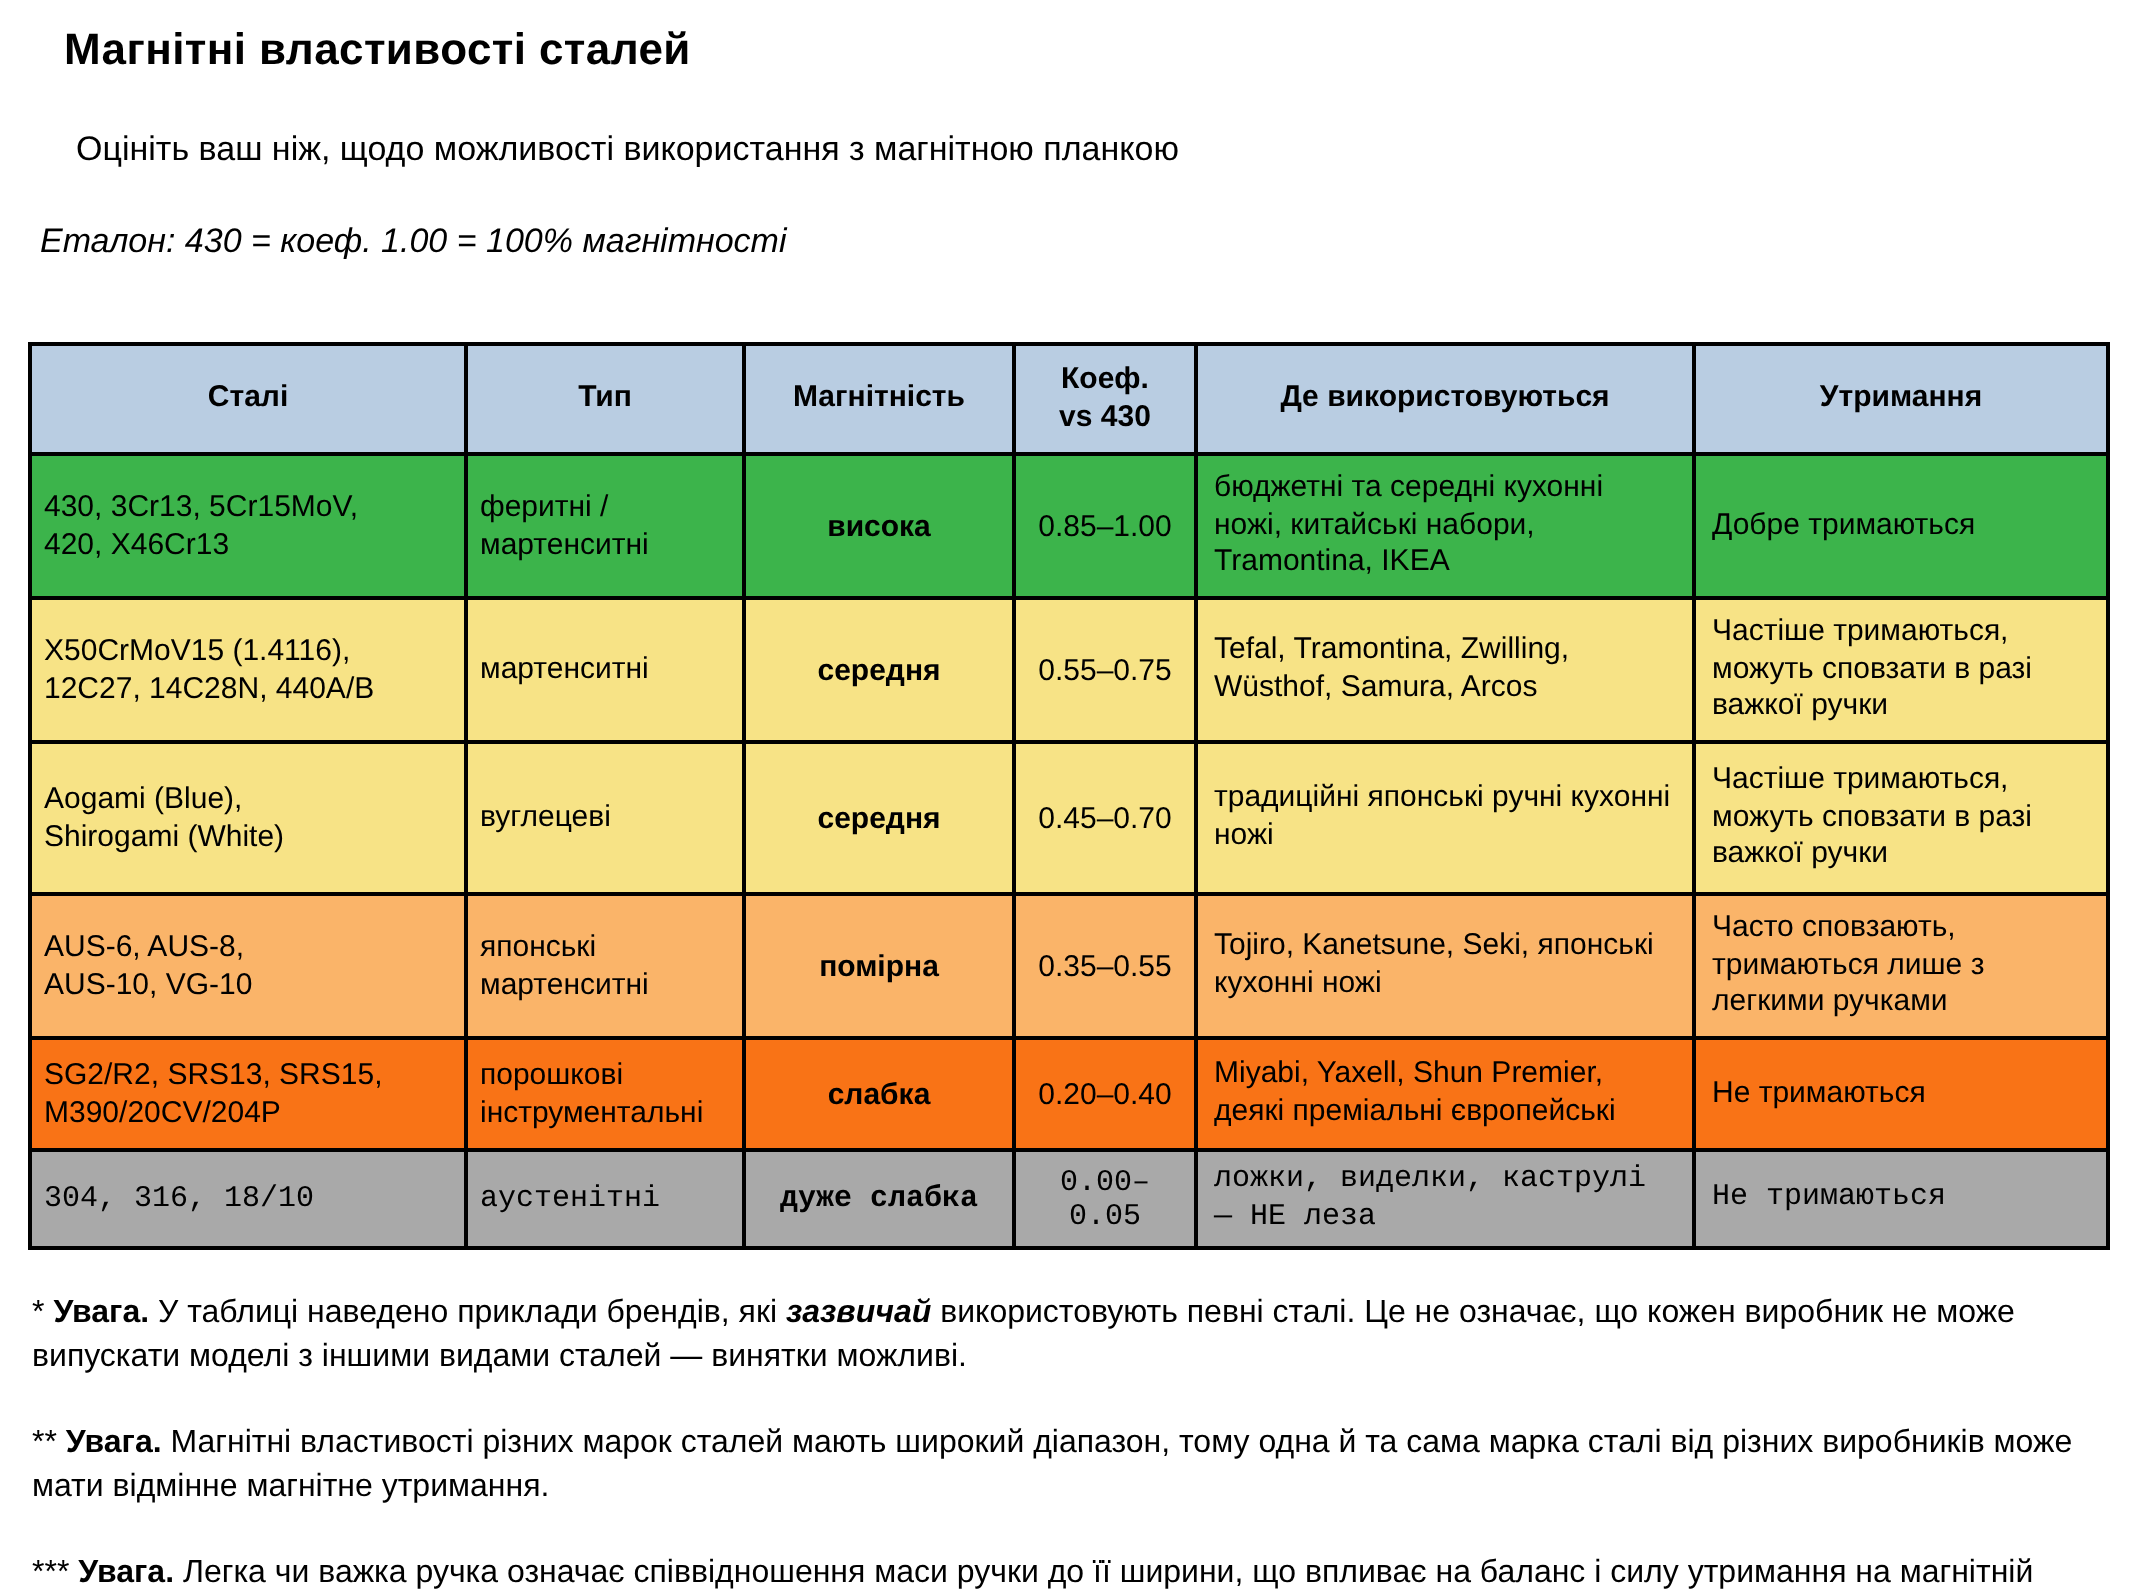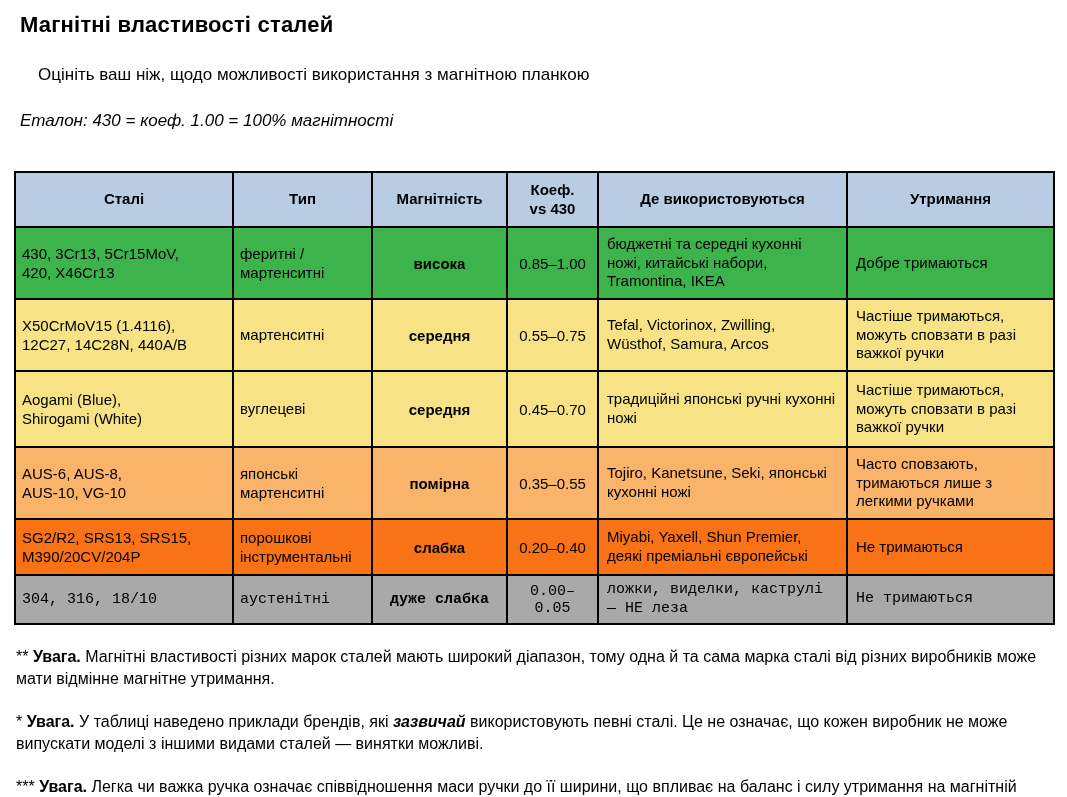--- a/index.html
+++ b/index.html
@@ -9,21 +9,21 @@
     width: 1067px;
     height: 797px;
     font-family: "Liberation Sans", sans-serif;
     color: #000;
     overflow: hidden;
   }
   .page { padding: 0 14px; }
   .title {
     font-size: 22px;
     font-weight: bold;
-    margin: 12px 0 0 6px;
+    margin: 12px 0 0 18px;
     letter-spacing: 0.2px;
   }
   .subtitle {
     font-size: 17px;
     margin: 27px 0 0 24px;
   }
   .etalon {
     font-size: 17px;
     margin: 26px 0 40px 6px;
     font-style: italic;
@@ -105,21 +105,21 @@
         <td class="c-coef">0.85–1.00</td>
         <td class="c-usage">бюджетні та середні кухонні ножі, китайські набори, Tramontina, IKEA</td>
         <td class="c-retention">Добре тримаються</td>
       </tr>
       <tr class="r2" style="background-color: rgb(247, 227, 134);">
         <td class="c-steels">X50CrMoV15 (1.4116),
 12C27, 14C28N, 440A/B</td>
         <td class="c-type">мартенситні</td>
         <td class="c-magnet">середня</td>
         <td class="c-coef">0.55–0.75</td>
-        <td class="c-usage">Tefal, Victorinox, Zwilling, Wüsthof, Samura, Arcos</td>
+        <td class="c-usage">Tefal, Tramontina, Zwilling, Wüsthof, Samura, Arcos</td>
         <td class="c-retention">Частіше тримаються, можуть сповзати в разі важкої ручки</td>
       </tr>
       <tr class="r3" style="background-color: rgb(247, 227, 134);">
         <td class="c-steels">Aogami (Blue),
 Shirogami (White)</td>
         <td class="c-type">вуглецеві</td>
         <td class="c-magnet">середня</td>
         <td class="c-coef">0.45–0.70</td>
         <td class="c-usage">традиційні японські ручні кухонні ножі</td>
         <td class="c-retention">Частіше тримаються, можуть сповзати в разі важкої ручки</td>
@@ -149,31 +149,31 @@
         <td class="c-type">аустенітні</td>
         <td class="c-magnet">дуже слабка</td>
         <td class="c-coef">0.00–0.05</td>
         <td class="c-usage">ложки, виделки, каструлі — НЕ леза</td>
         <td class="c-retention">Не тримаються</td>
       </tr>
     </tbody>
   </table>
 
   <p class="note">
-    <span>**</span>
-    <b class="lbl">Увага.</b>
-    <span>Магнітні властивості різних марок сталей мають широкий діапазон, тому одна й та сама марка сталі від різних виробників може мати відмінне магнітне утримання.</span>
-  </p>
-
-  <p class="note">
     <span>*</span>
     <b class="lbl">Увага.</b>
     <span>У таблиці наведено приклади брендів, які</span>
     <span class="emph">зазвичай</span>
     <span>використовують певні сталі. Це не означає, що кожен виробник не може випускати моделі з іншими видами сталей — винятки можливі.</span>
+  </p>
+
+  <p class="note">
+    <span>**</span>
+    <b class="lbl">Увага.</b>
+    <span>Магнітні властивості різних марок сталей мають широкий діапазон, тому одна й та сама марка сталі від різних виробників може мати відмінне магнітне утримання.</span>
   </p>
 
   <p class="note">
     <span>***</span>
     <b class="lbl">Увага.</b>
     <span>Легка чи важка ручка означає співвідношення маси ручки до її ширини, що впливає на баланс і силу утримання на магнітній планці.</span>
   </p>
 
 </div>
 

